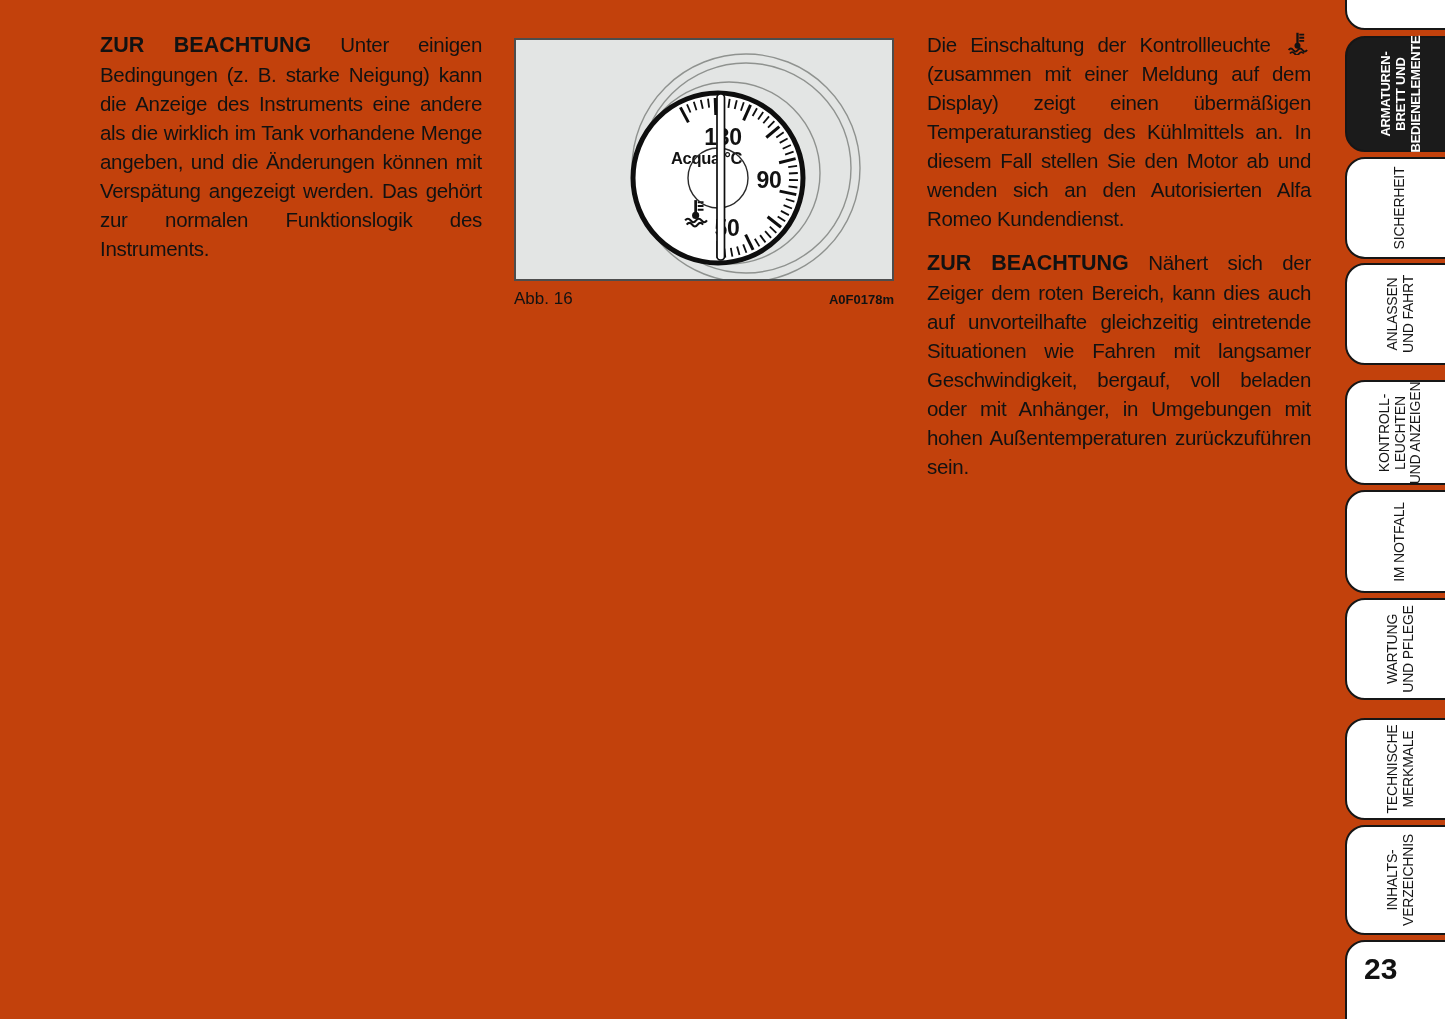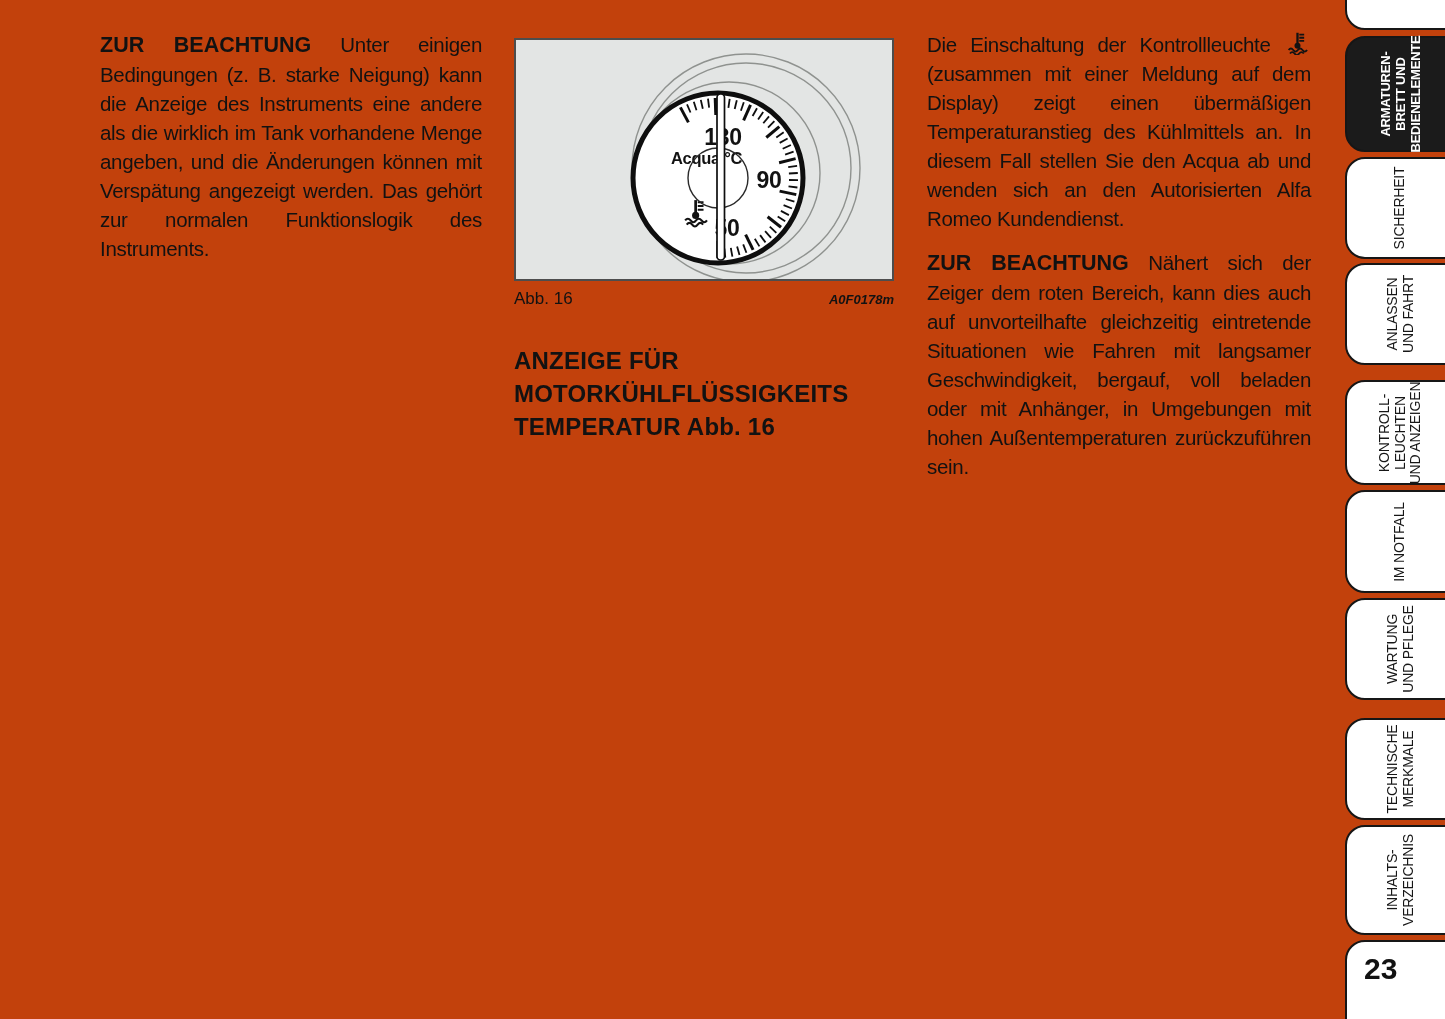--- a/index.html
+++ b/index.html
@@ -14,21 +14,21 @@
   .col-right { left:927px; top:30px; width:384px; }
   p.body-par { margin:0 0 15px 0; }
   .runin { font-weight:bold; font-size:21.5px; letter-spacing:0; }
   
   .fig-box {
     position:relative; width:380px; height:243px; box-sizing:border-box;
     background:#e3e5e4; border:2px solid #4d4d4d; overflow:hidden;
   }
   .fig-caption-row { display:flex; justify-content:space-between; align-items:flex-start; margin-top:3px; }
   .fig-caption { font-size:17px; letter-spacing:0; }
-  .fig-code { font-weight:bold; font-size:13px; margin-top:1px; letter-spacing:0;font-style:italic; }
+  .fig-code { font-weight:bold; font-size:13px; margin-top:1px; letter-spacing:0; }
   .section-heading {
     font-weight:bold; font-size:24px; line-height:33px; margin:30px 0 19px 0;
     white-space:pre-line; text-align:left; letter-spacing:0.2px;
   }
   
   .tab {
     position:absolute; left:1345px; width:110px; background:#ffffff;
     border:2.5px solid #161616; border-radius:20px 0 0 20px; box-sizing:border-box;
   }
   .tab.active { background:#1b1b1b; }
@@ -135,32 +135,29 @@
           </g>
         <circle cx="202" cy="138" r="30" fill="none" stroke="#2a2a2a" stroke-width="1.4"></circle>
         <rect x="201" y="54" width="7.5" height="166" rx="3.5" fill="#ffffff" stroke="#0e0e0e" stroke-width="1.7"></rect>
       </svg>
     </div>
     <div class="fig-caption-row">
       <span class="fig-caption">Abb. 16</span>
       <span class="fig-code">A0F0178m</span>
     </div>
 
-    <h2 class="section-heading">ANZEIGE FÜR
-MOTORKÜHLFLÜSSIGKEITS
-TEMPERATUR Abb. 16</h2>
 
   </div>
 
   <div class="col col-right">
     <p class="body-par"><span>Die Einschaltung der Kontrollleuchte</span>
       <svg class="inline-icon" width="25" height="24" viewBox="0 0 26 27">
           <use href="#coolant-sym"></use>
         </svg>
-      <span>(zusammen mit einer Meldung auf dem Display) zeigt einen übermäßigen Temperaturanstieg des Kühlmittels an. In diesem Fall stellen Sie den Acqua ab und wenden sich an den Autorisierten Alfa Romeo Kundendienst.</span></p>
+      <span>(zusammen mit einer Meldung auf dem Display) zeigt einen übermäßigen Temperaturanstieg des Kühlmittels an. In diesem Fall stellen Sie den Motor ab und wenden sich an den Autorisierten Alfa Romeo Kundendienst.</span></p>
     <p class="body-par" style=""><span class="runin">ZUR BEACHTUNG</span> <span>Nähert sich der Zeiger dem roten Bereich, kann dies auch auf unvorteilhafte gleichzeitig eintretende Situationen wie Fahren mit langsamer Geschwindigkeit, bergauf, voll beladen oder mit Anhänger, in Umgebungen mit hohen Außentemperaturen zurückzuführen sein.</span></p>
   </div>
 
   <div class="tab-top-partial"></div>
 
   <div class="tab active" style="top:36px; height:116px;">
     <div class="tab-label">ARMATUREN-
 BRETT UND
 BEDIENELEMENTE</div>
   </div>

